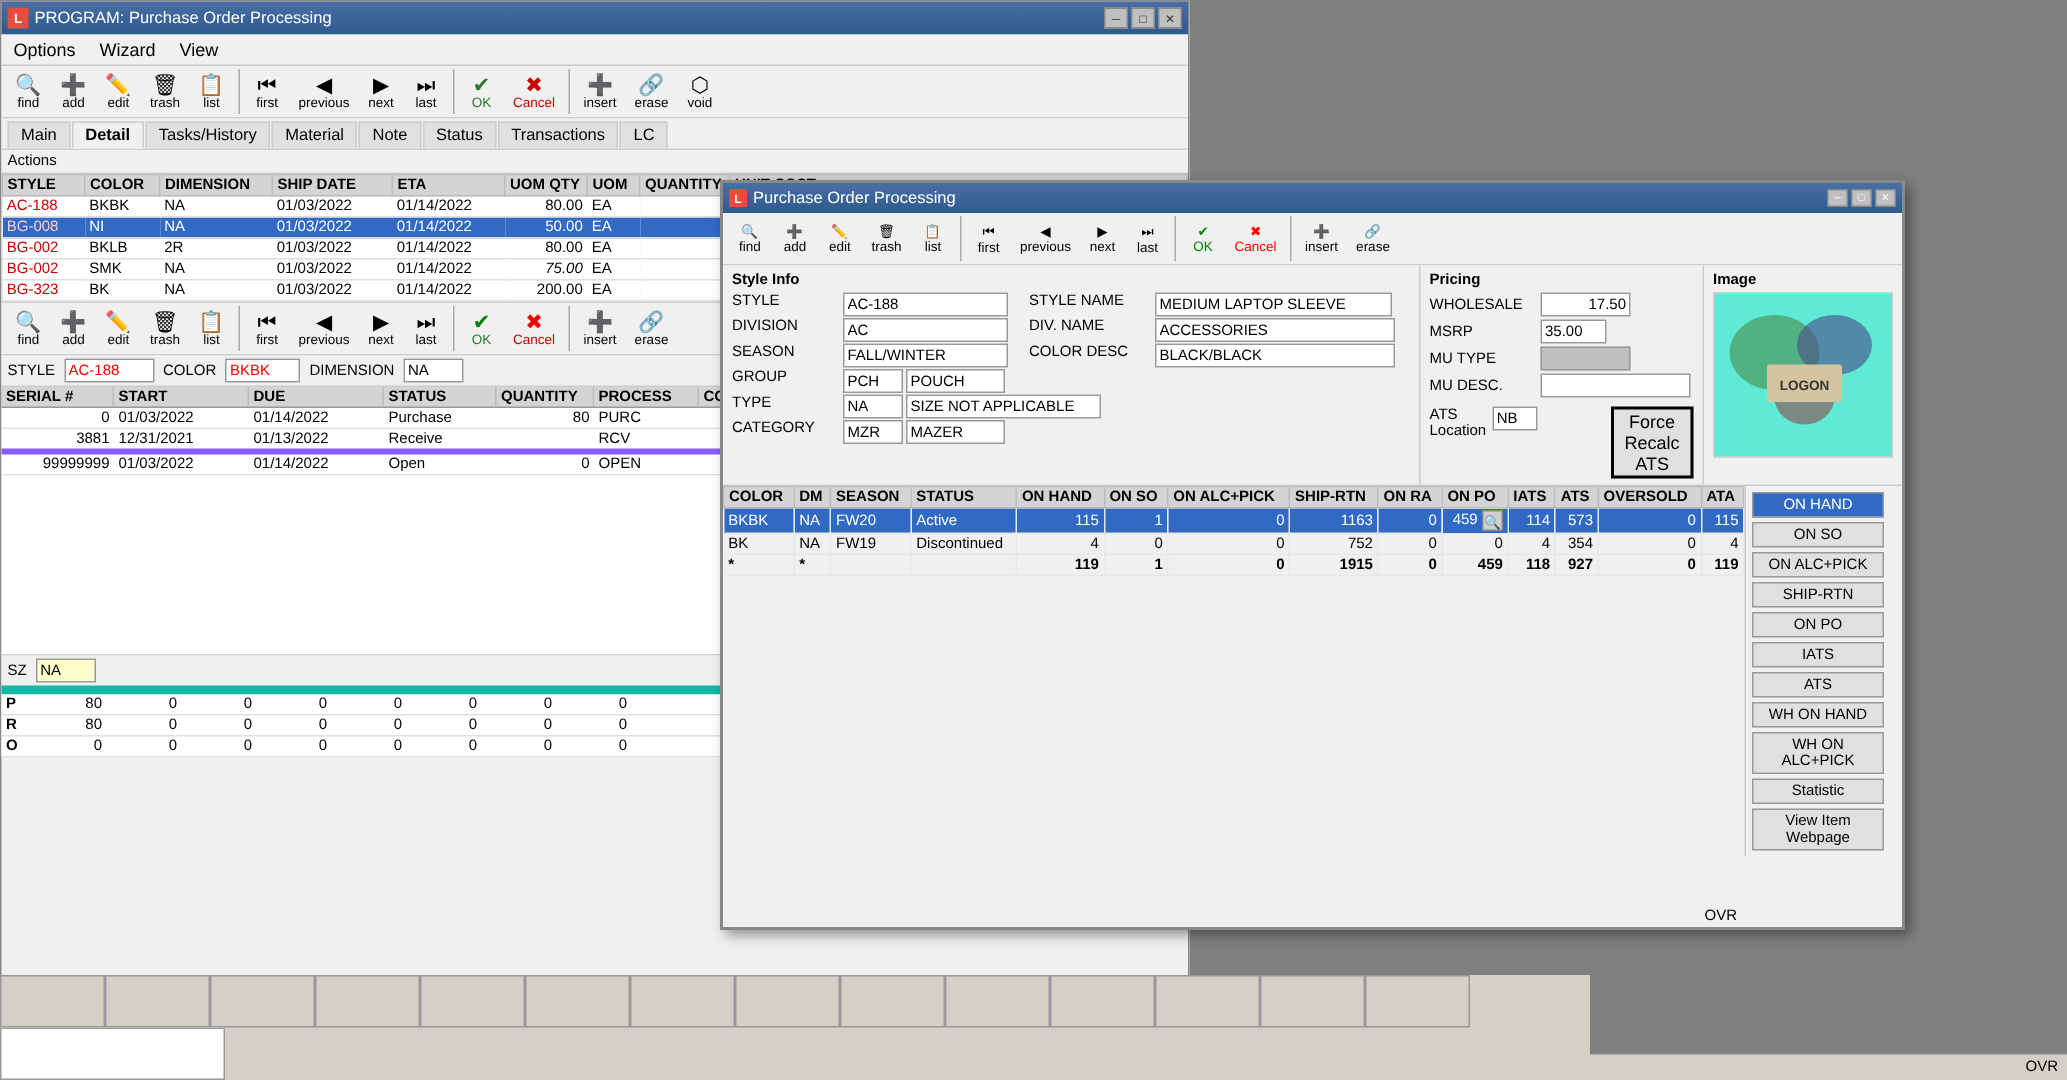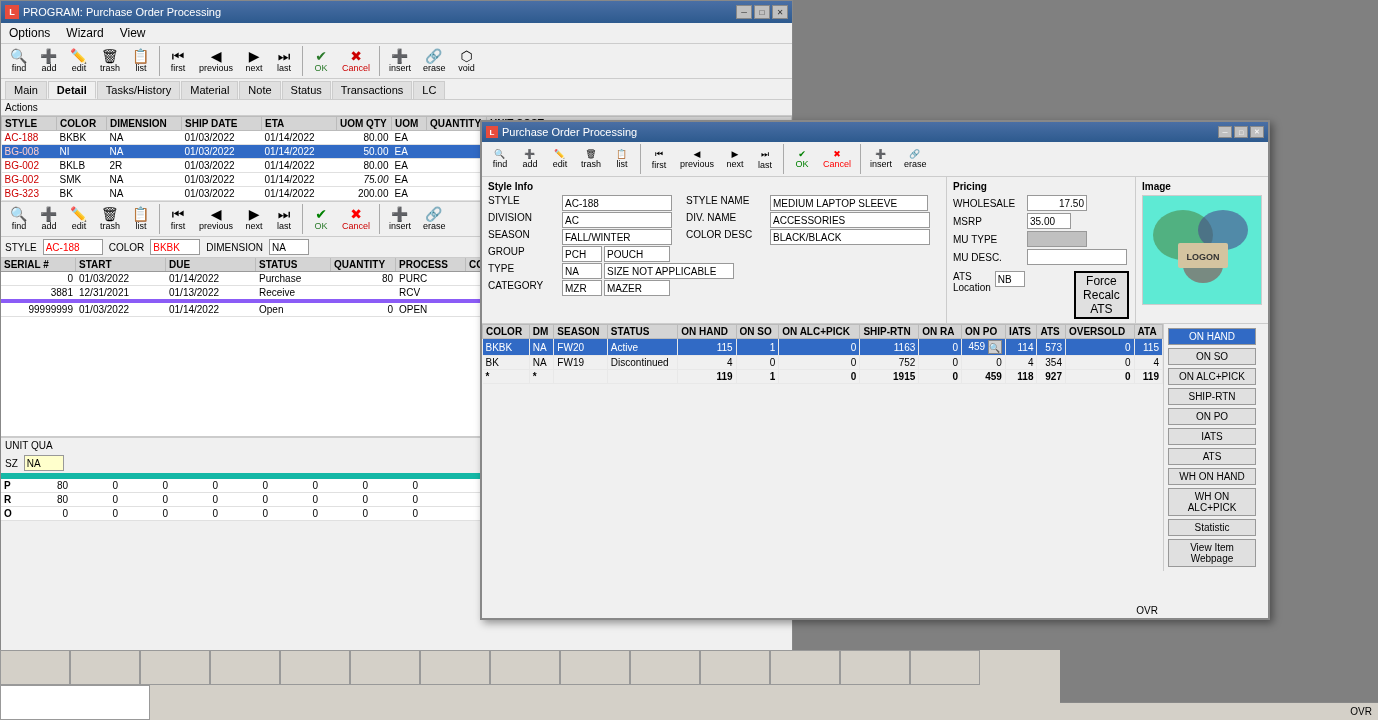--- a/index.html
+++ b/index.html
@@ -343,21 +343,20 @@
       <div style="padding:1px 3px;">01/14/2022</div>
       <div style="padding:1px 3px;">Open</div>
       <div style="padding:1px 3px;text-align:right;">0</div>
       <div style="padding:1px 3px;">OPEN</div>
       <div style="padding:1px 3px;"></div>
     </div>
   </div>
 
   <div style="background:white;height:120px;border-bottom:1px solid #ccc;"></div>
 
-  <div class="unit-qty-label">UNIT QUA</div>
 
   <div style="background:#f0f0f0;padding:2px 4px;border-bottom:6px solid #14b8a6;display:flex;align-items:center;gap:6px;font-size:10px;">
     <span>SZ</span>
     <input type="text" value="NA" style="width: 40px; background: rgb(255, 255, 204);">
   </div>
 
   <div style="background:white;font-size:10px;">
     <div style="display:grid;grid-template-columns:20px repeat(9,50px);border-bottom:1px solid #e0e0e0;">
       <div style="padding:1px 3px;font-weight:bold;">P</div>
       <div style="padding:1px 3px;text-align:right;">80</div>

